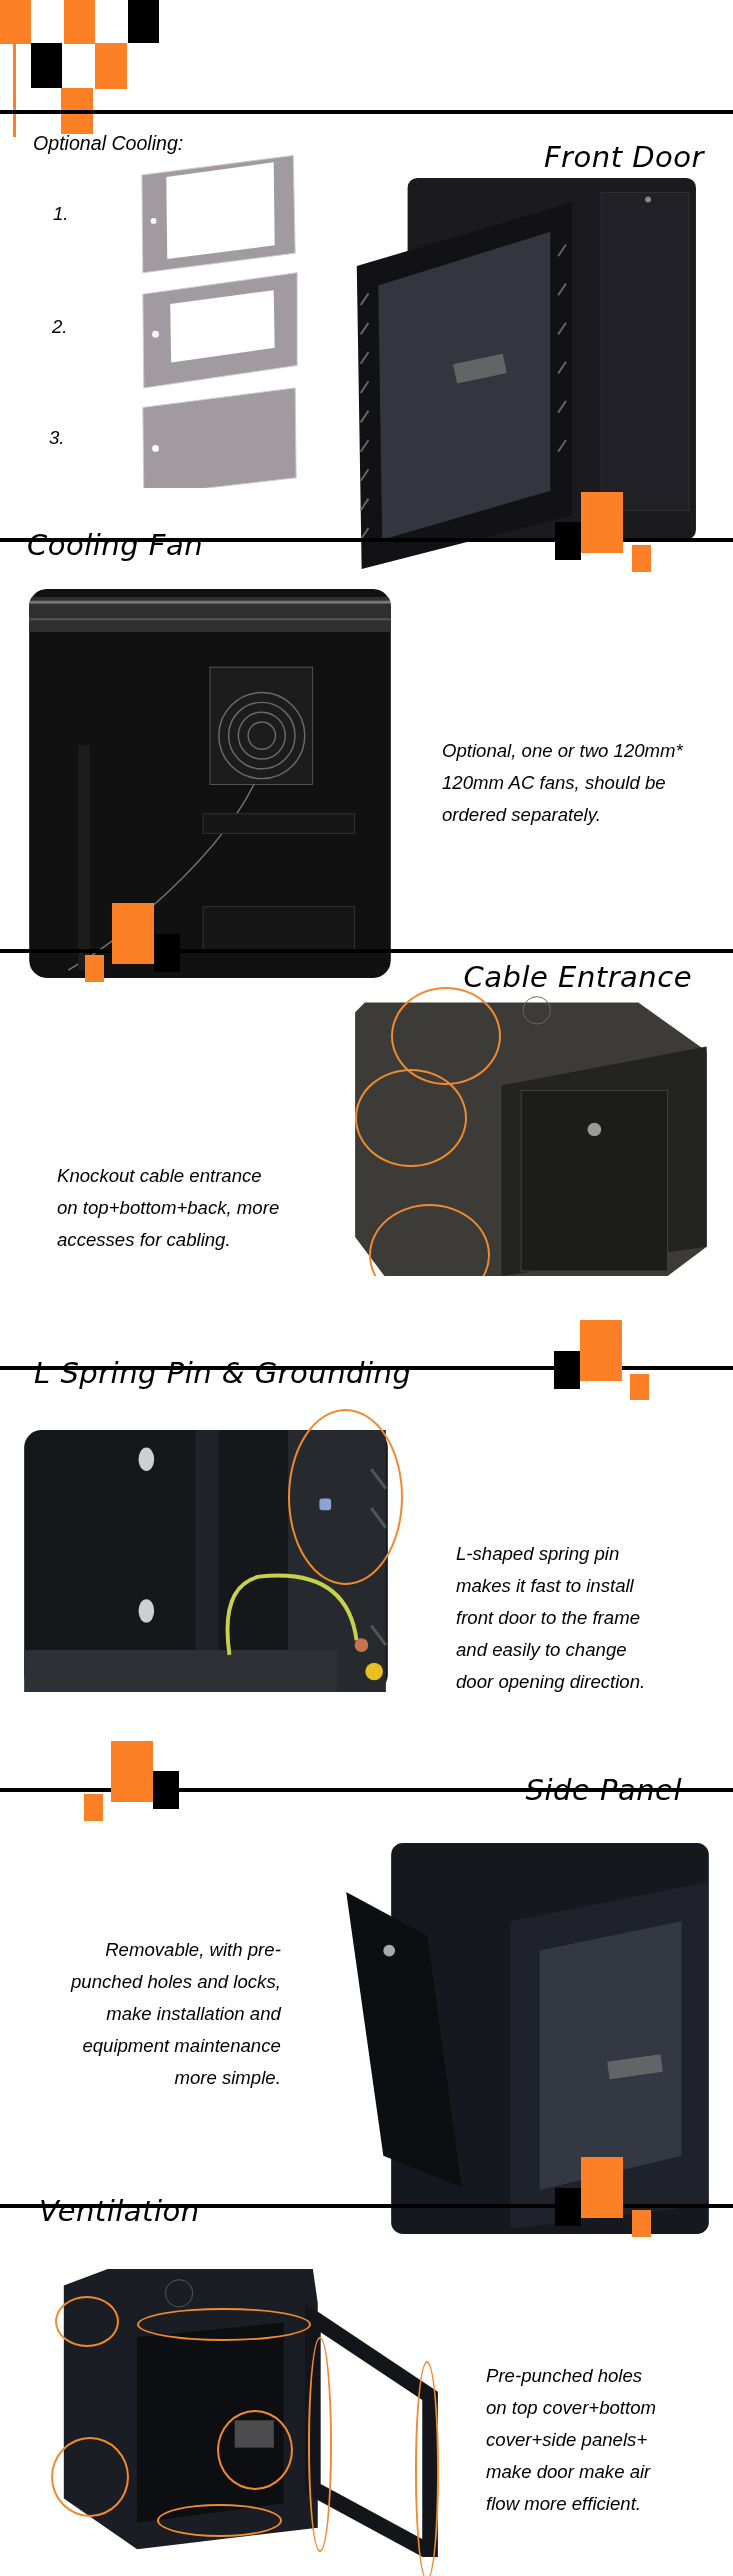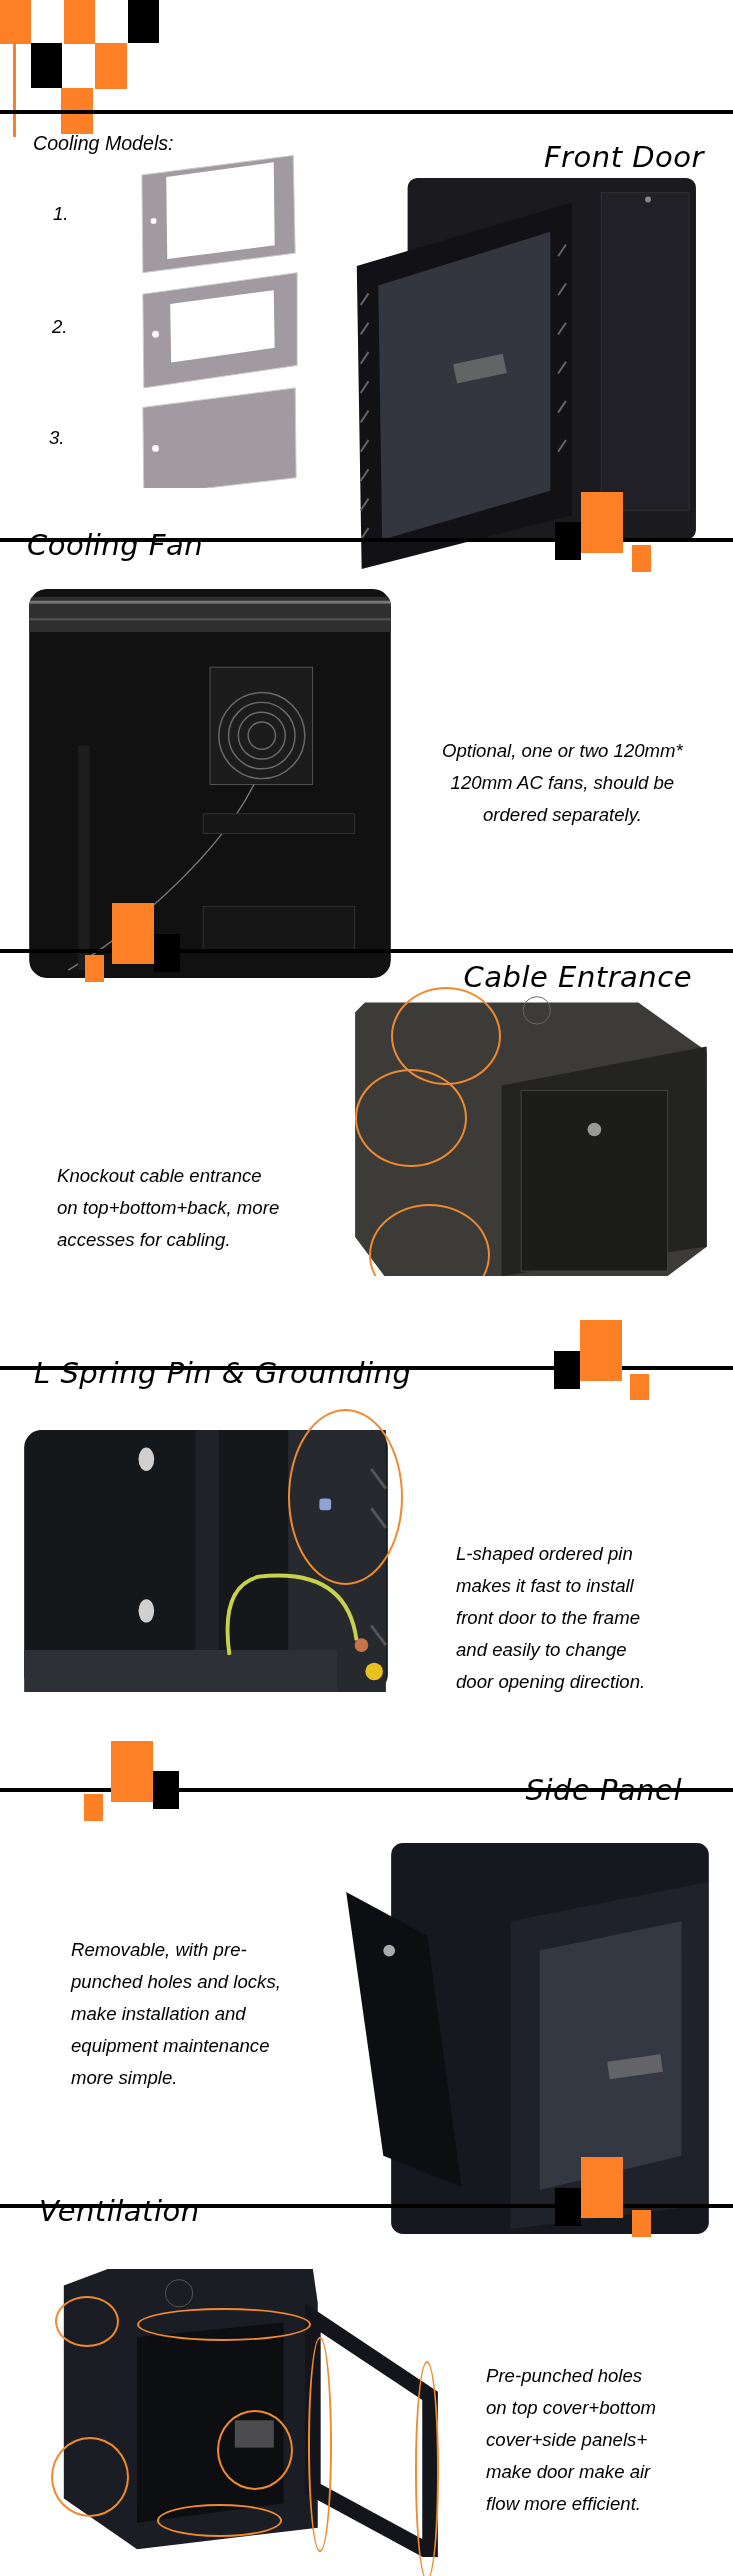--- a/index.html
+++ b/index.html
@@ -24,21 +24,21 @@
   <div class="sq-o" style="left:64px;top:0;width:31px;height:44px;"></div>
   <div class="sq-b" style="left:128px;top:0;width:31px;height:43px;"></div>
   <div class="sq-b" style="left:31px;top:43px;width:31px;height:45px;"></div>
   <div class="sq-o" style="left:95px;top:43px;width:32px;height:46px;"></div>
   <div class="sq-o" style="left:61px;top:88px;width:32px;height:46px;"></div>
 </div>
 <div class="hline" style="top:110px;"></div>
 
 <section>
   <div class="title" style="right:29px;top:140px;">Front Door</div>
-  <div class="num" style="left:33px;top:132px;font-size:19.6px;">Cooling Models:</div>
+  <div class="num" style="left:33px;top:132px;font-size:19.6px;">Optional Cooling:</div>
 
   <div class="num" style="left:53px;top:203px;">1.</div>
   <div class="num" style="left:52px;top:316px;">2.</div>
   <div class="num" style="left:49px;top:427px;">3.</div>
 
   <svg class="abs" style="left:137px;top:155px;" width="166" height="333" viewBox="0 0 170 340">
     <polygon points="5,20 160,0 162,100 6,120" fill="#a29aa1" stroke="#ccc"></polygon>
     <polygon points="30,22 140,7 141,92 31,106" fill="#fff"></polygon>
     <circle cx="17" cy="67" r="3" fill="#fff"></circle>
     <polygon points="6,142 164,120 164,215 7,238" fill="#a29aa1" stroke="#ccc"></polygon>
@@ -93,21 +93,21 @@
       <circle cx="238" cy="150" r="44"></circle>
         <circle cx="238" cy="150" r="34"></circle>
         <circle cx="238" cy="150" r="24"></circle>
         <circle cx="238" cy="150" r="14"></circle>
     </g>
     <path d="M230 200 Q200 260 120 330 Q90 360 40 390" stroke="#777" fill="none" stroke-width="1.5"></path>
     <rect x="178" y="230" width="155" height="20" fill="#161616" stroke="#333"></rect>
     <rect x="178" y="325" width="155" height="45" fill="#161616" stroke="#333"></rect>
     <rect x="50" y="160" width="12" height="230" fill="#1d1d1d"></rect>
   </svg>
-  <div class="desc" style="left:442px;top:735px;text-align:center;">Optional, one or two 120mm*
+  <div class="desc" style="left:442px;top:735px;">Optional, one or two 120mm*
 120mm AC fans, should be
 ordered separately.</div>
 </section>
 
 <div class="hline" style="top:949px;"></div>
 <div>
   <div class="sq-o" style="left:85px;top:955px;width:18.6px;height:27px;"></div>
   <div class="sq-o" style="left:112px;top:903px;width:42px;height:61px;"></div>
   <div class="sq-b" style="left:154px;top:934px;width:26.4px;height:38px;"></div>
 </div>
@@ -149,36 +149,36 @@
         <line x1="355" y1="200" x2="370" y2="220"></line>
     </g>
     <ellipse cx="125" cy="30" rx="8" ry="12" fill="#cfcfcf"></ellipse>
     <ellipse cx="125" cy="185" rx="8" ry="12" fill="#cfcfcf"></ellipse>
     <path d="M210 230 Q200 160 240 150 Q330 140 340 215" stroke="#c8d14a" stroke-width="4" fill="none"></path>
     <rect x="302" y="70" width="12" height="12" rx="3" fill="#8fa2d6"></rect>
     <circle cx="345" cy="220" r="7" fill="#c8744a"></circle>
     <circle cx="358" cy="247" r="9" fill="#e8c020"></circle>
   </svg>
   <div class="ring" style="left:288px;top:1409px;width:115px;height:176px;"></div>
-  <div class="desc" style="left:456px;top:1538px;">L-shaped ordered pin
+  <div class="desc" style="left:456px;top:1538px;">L-shaped spring pin
 makes it fast to install
 front door to the frame
 and easily to change
 door opening direction.</div>
 </section>
 
 <div class="hline" style="top:1788px;"></div>
 <div>
   <div class="sq-o" style="left:84px;top:1794px;width:18.6px;height:27px;"></div>
   <div class="sq-o" style="left:111px;top:1741px;width:42px;height:61px;"></div>
   <div class="sq-b" style="left:153px;top:1771px;width:26.4px;height:38px;"></div>
 </div>
 <section>
   <div class="title" style="right:51px;top:1773px;">Side Panel</div>
-  <div class="desc" style="left:71px;top:1934px;">Removable, with pre-
+  <div class="desc" style="left:71px;top:1934px;text-align:right;">Removable, with pre-
 punched holes and locks,
 make installation and
 equipment maintenance
 more simple.</div>
   <svg class="abs" style="left:344px;top:1843px;" width="367" height="391" viewBox="0 0 375 400">
     <rect x="48" y="0" width="325" height="400" rx="12" fill="#16181f"></rect>
     <polygon points="170,80 372,40 372,370 170,395" fill="#1f222b"></polygon>
     <polygon points="200,110 345,80 345,320 200,355" fill="#3a3e4a" opacity="0.8"></polygon>
     <polygon points="2,50 85,95 120,352 40,320" fill="#0d0e12"></polygon>
     <circle cx="46" cy="110" r="6" fill="#aaa"></circle>

